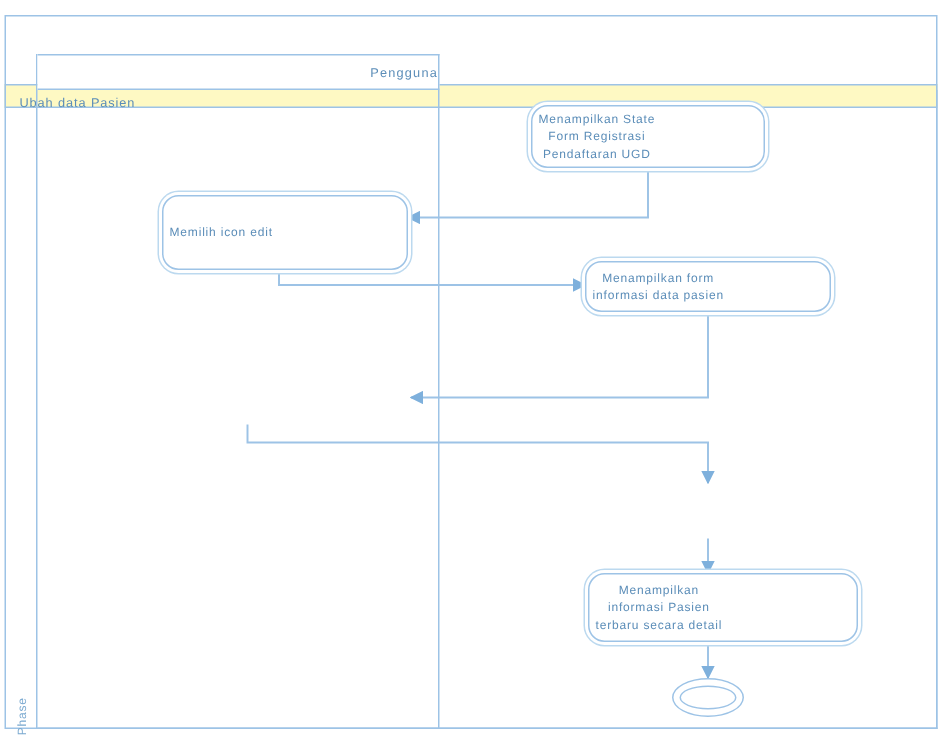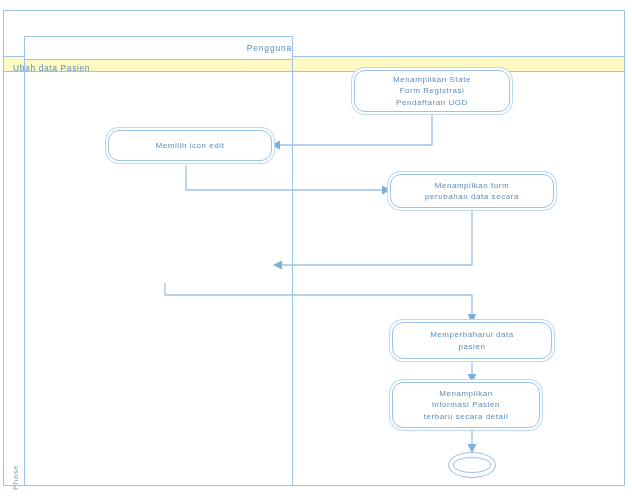--- a/index.html
+++ b/index.html
@@ -113,21 +113,20 @@
   
   .node {
     position: absolute;
     box-sizing: border-box;
     border: 1px solid #9dc3e6;
     border-radius: 11px;
     background: #ffffff;
     box-shadow: 0 0 0 2px #ffffff, 0 0 0 3px #bcd9ef;
     display: flex;
     align-items: center;
-    justify-content: center;
     text-align: center;
   }
   .node .label {
     font-size: 8px;
     line-height: 11.5px;
     letter-spacing: 0.55px;
     color: #5b8db8;
     padding: 0 4px;
     white-space: pre-line;
   }
@@ -193,36 +192,32 @@
       <path d="M 472 428 L 472 452" marker-end="url(#arrow)"></path>
     </g>
   </svg>
 
   <div class="node" style="left:354px; top:70px; width:156px; height:42px;">
     <span class="label">Menampilkan State
 Form Registrasi
 Pendaftaran UGD</span>
   </div>
 
-  <div class="node" style="left:108px; top:130px; width:164px; height:31px;">
+  <div class="node" style="left:108px; top:130px; width:164px; height:50px;">
     <span class="label">Memilih icon edit</span>
   </div>
 
   <div class="node" style="left:390px; top:174px; width:164px; height:34px;">
     <span class="label">Menampilkan form
-perubahan  data secara</span>
-  </div>
-
-
-  <div class="node" style="left:392px; top:322px; width:160px; height:37px;">
-    <span class="label">Memperbaharui data
-pasien</span>
-  </div>
-
-  <div class="node" style="left:392px; top:382px; width:148px; height:46px;">
+informasi  data pasien</span>
+  </div>
+
+
+
+  <div class="node" style="left:392px; top:382px; width:180px; height:46px;">
     <span class="label">Menampilkan
 informasi Pasien
 terbaru secara detail</span>
   </div>
 
   <div class="end-node" style="left:448px; top:452px;"></div>
 
 </div>
 
 </body></html>

